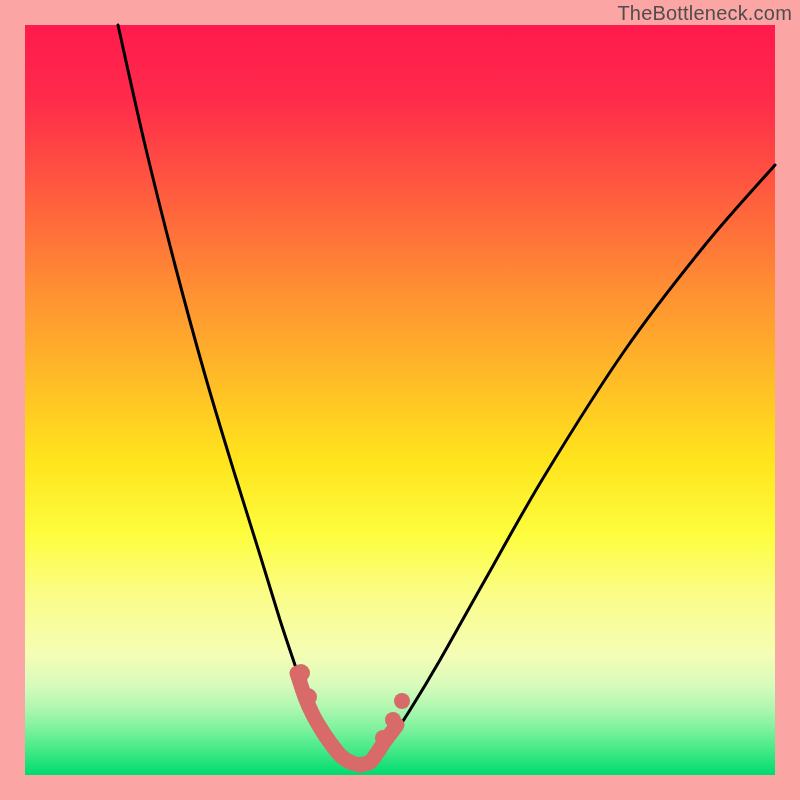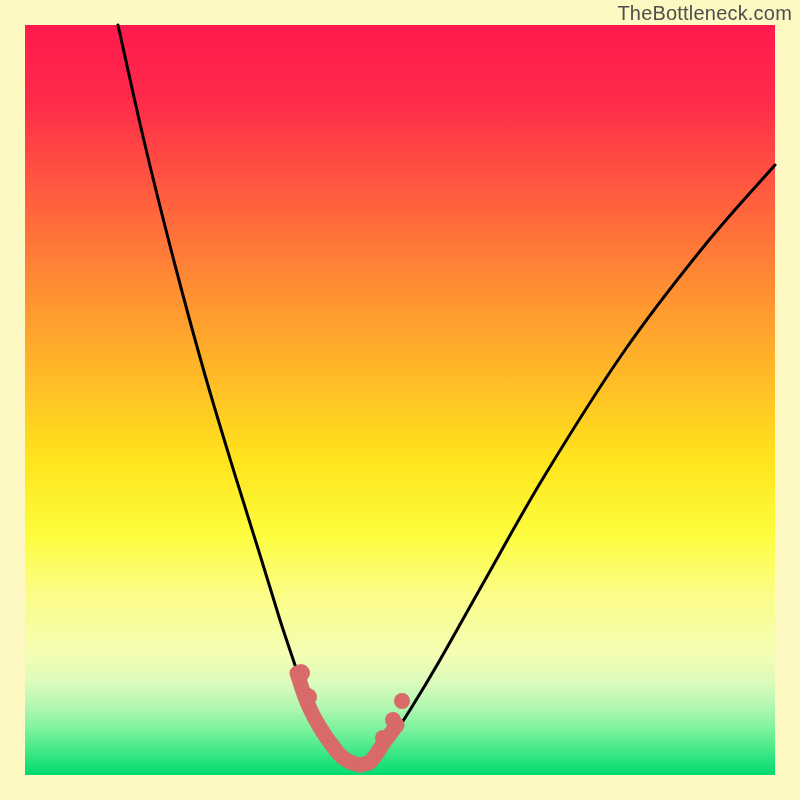--- a/index.html
+++ b/index.html
@@ -9,21 +9,21 @@
     height: 800px;
     overflow: hidden;
     background: #000;
     font-family: Arial, Helvetica, sans-serif;
   }
   .frame {
     position: absolute;
     top: 0; left: 0;
     width: 800px;
     height: 800px;
-    background: #fef9c3;
+    background: #fca5a5;
   }
   .plot {
     position: absolute;
     top: 25px;
     left: 25px;
     width: 750px;
     height: 750px;
     
     background: linear-gradient(to bottom,
       #ff1a4d 0%,

